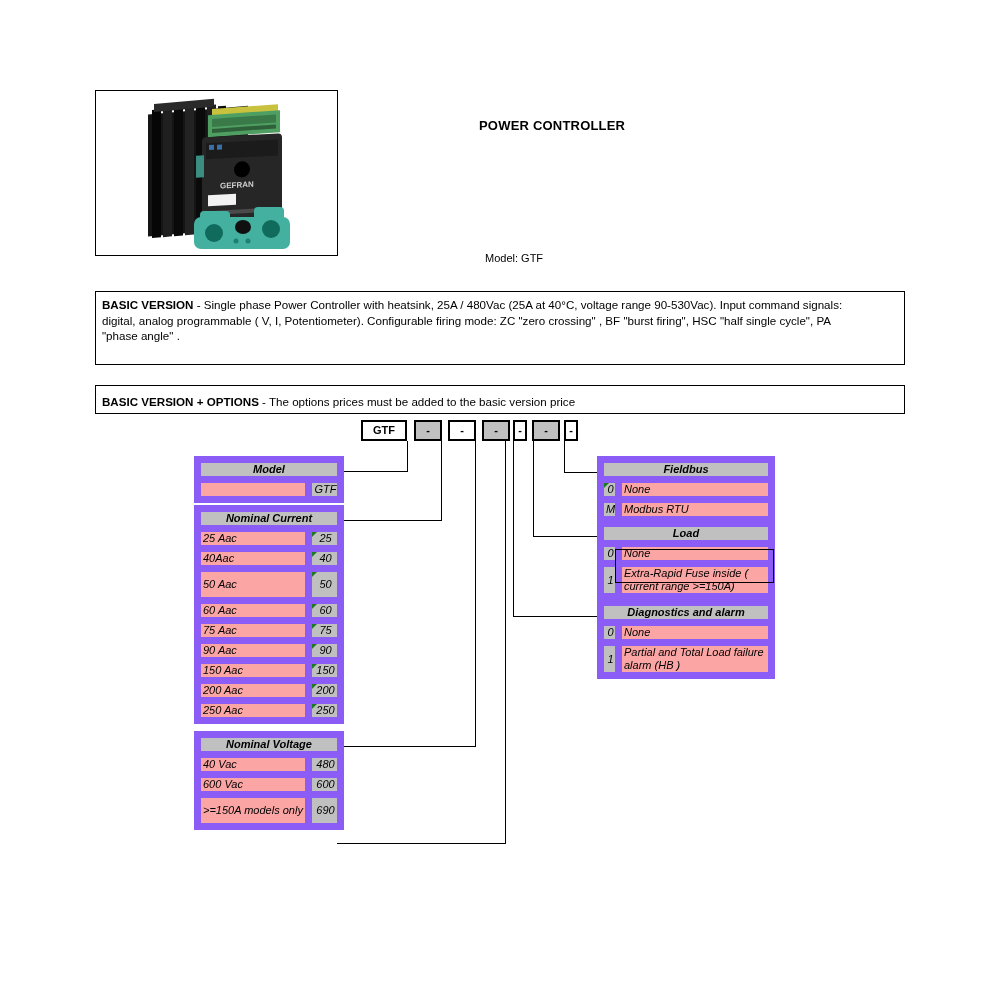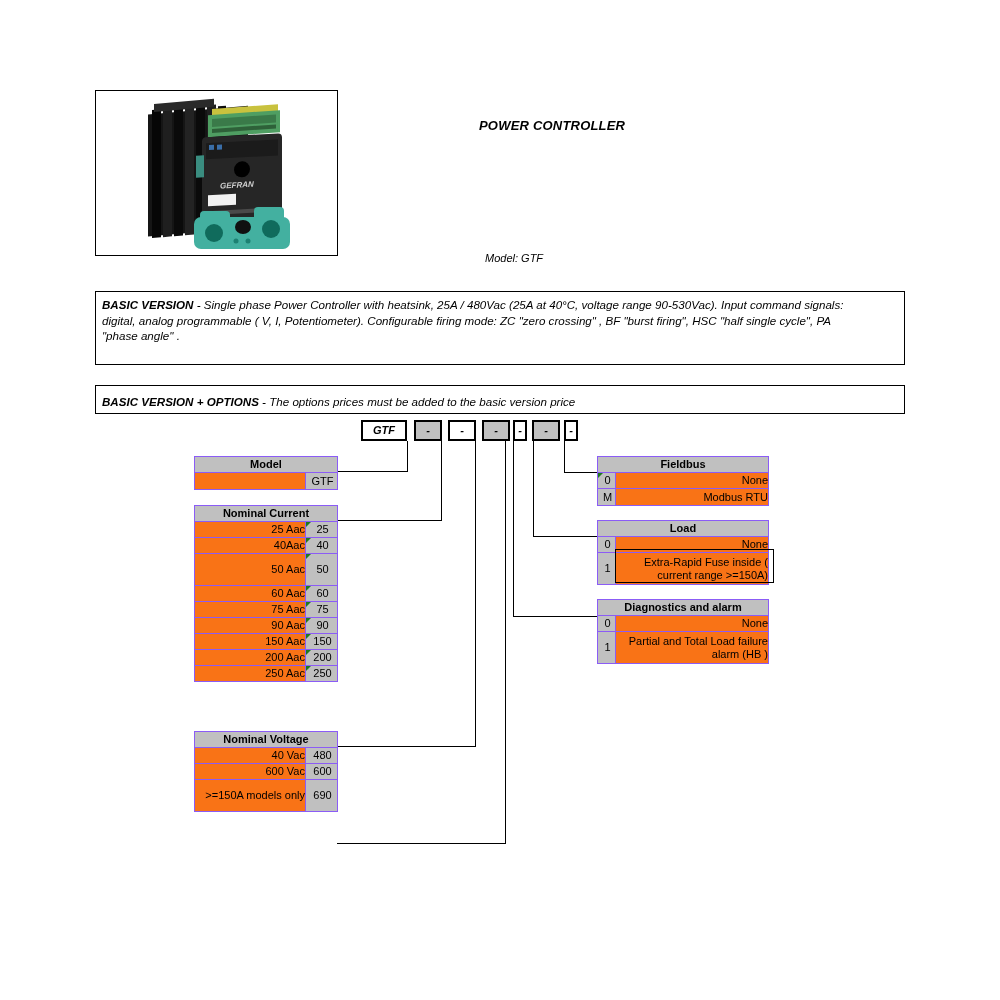--- a/index.html
+++ b/index.html
@@ -1,18 +1,18 @@
 <!DOCTYPE html>
 <html><head>
 <meta charset="utf-8">
 <style>
   html,body{margin:0;padding:0;background:#fff;}
   #canvas{position:relative;width:1000px;height:1000px;background:#fff;
           font-family:"Liberation Sans",sans-serif;color:#000;overflow:hidden;}
-  .abs{position:absolute;font-style:italic;}
+  .abs{position:absolute;}
   
   #photo-frame{left:95px;top:90px;width:241px;height:164px;border:1px solid #000;background:#fff;}
   
   #main-title{left:479px;top:118px;font-size:13px;font-weight:bold;letter-spacing:.2px;}
   #model-line{left:479px;top:252px;font-size:11px;margin-left:6px;}
   
   .desc-box{left:95px;width:796px;border:1px solid #000;background:#fff;
             font-size:11.6px;line-height:15.5px;padding:5px 6px;}
   #basic-box{top:291px;height:62px;}
   #options-box{top:385px;height:9px;line-height:13px;padding:9px 6px;}
@@ -20,25 +20,25 @@
   
   .code-box{top:420px;height:17px;border:2px solid #000;background:#fff;
             font-size:11px;font-weight:bold;text-align:center;line-height:17px;}
   .code-box.gray{background:#c0c0c0;}
   
   .vline{width:1px;background:#000;}
   .hline{height:1px;background:#000;}
   
   table.tbl{position:absolute;border-collapse:collapse;table-layout:fixed;
             font-size:11px;background:#fff;}
-  table.tbl th,table.tbl td{border:1px solid #8b5cf6;padding:0 0 0 2px;overflow:hidden;line-height:13px;}
+  table.tbl th,table.tbl td{border:7px solid #8b5cf6;padding:0 0 0 2px;overflow:hidden;line-height:13px;font-style:italic;}
   table.tbl th{background:#c0c0c0;font-weight:bold;text-align:center;padding:0;}
   td.val{background:#c0c0c0;text-align:center;padding:0;position:relative;}
   td.key{background:#c0c0c0;text-align:center;padding:0;position:relative;}
-  td.lbl{background:#f97316;text-align:right;}
+  td.lbl{background:#fca5a5;text-align:left;}
   tr.h16{height:16px;} tr.h17{height:17px;} tr.h32{height:32px;}
   .tri{position:absolute;top:0;left:0;width:0;height:0;
        border-top:5px solid #1e7a1e;border-right:5px solid transparent;}
   #fuse-overlay{left:615px;top:549px;width:157px;height:32px;border:1px solid #000;background:transparent;}
 </style>
 </head>
 <body>
 
 <div id="canvas">
 

